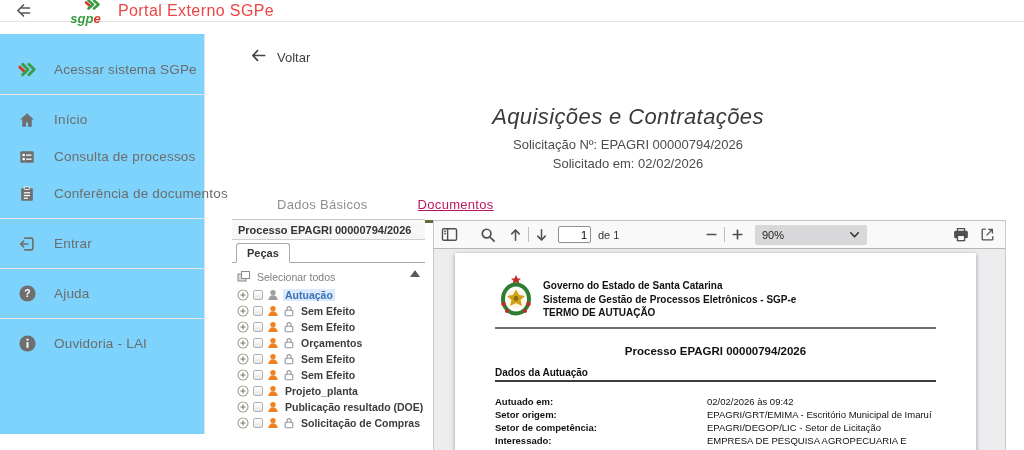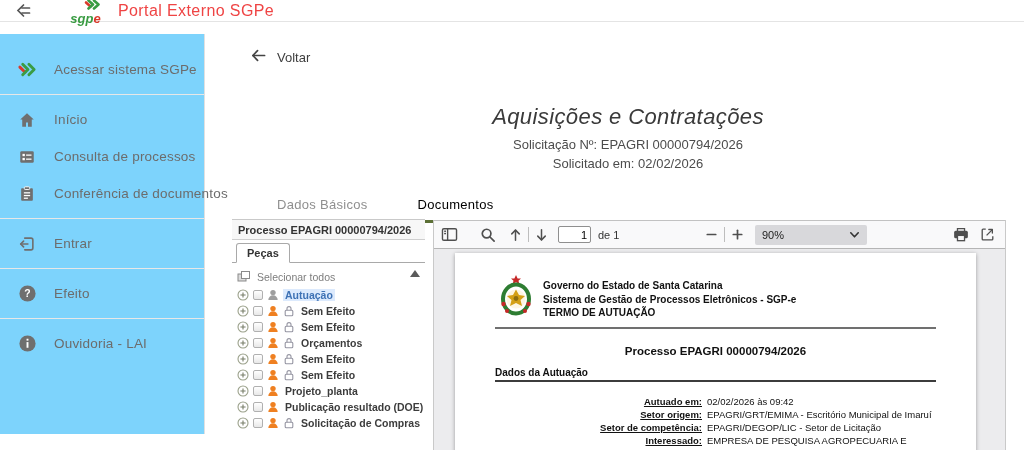--- a/index.html
+++ b/index.html
@@ -29,21 +29,21 @@
   .back-row { position:absolute; top:48px; left:250px; display:flex; align-items:center; gap:10px;
     font-size:13px; color:#3e3e3e; cursor:pointer; }
   .hero { position:absolute; left:232px; width:792px; top:104px; text-align:center; }
   .hero-title { font-size:22px; color:#3a3a3a; font-weight:500; letter-spacing:.4px;font-style:italic; }
   .hero-sub { margin-top:7px; font-size:13px; color:#4c4c4c; }
   .hero-sub2 { margin-top:4px; font-size:13px; color:#4c4c4c; }
 
   
   .tabs { position:absolute; left:252px; top:188px; display:flex; }
   .tab { padding:9px 25px 11px; font-size:13px; color:#8f8f8f; letter-spacing:.3px; cursor:pointer; }
-  .tab.active { color:#000000; padding-bottom:8px; border-bottom:3px solid #5c7036; }
+  .tab.active { color:#be185d; padding-bottom:8px; border-bottom:3px solid #5c7036;text-decoration:underline; }
 
   
   .tree-panel { position:absolute; left:232px; top:219px; width:193px; bottom:0; background:#fff;
     border-top:1px solid #c9c9c9; font-size:11px; }
   .tree-header { height:20px; line-height:20px; padding-left:6px; font-weight:bold; color:#333;
     background:#f7f7f7; border-bottom:1px solid #cfcfcf; white-space:nowrap; overflow:hidden; }
   .tree-tabstrip { height:23px; display:flex; align-items:flex-end; border-bottom:1px solid #a9a9a9; padding-left:4px; }
   .tree-tab { border:1px solid #a9a9a9; border-bottom:1px solid #fff; margin-bottom:-1px;
     border-radius:3px 3px 0 0; padding:3px 10px; background:#fff; font-weight:bold; color:#333; cursor:pointer; }
   .tree-body { position:absolute; top:45px; left:0; right:0; bottom:0; overflow:hidden; padding-top:2px; }
@@ -84,21 +84,21 @@
   .page-inner { padding:21px 40px 0 40px; color:#111; }
   .doc-head { display:flex; padding-left:3px; }
   .crest { width:36px; height:42px; margin-right:9px; flex:none; }
   .doc-head-lines { font-size:10px; font-weight:bold; line-height:13.5px; padding-top:5px; }
   .doc-rule { border-top:2px solid #707070; margin-top:7px; }
   .doc-process { text-align:center; font-weight:bold; font-size:11.5px; margin-top:16px; }
   .doc-section { font-weight:bold; font-size:10px; border-bottom:2px solid #3c3c3c;
     padding-bottom:2px; margin-top:10px; }
   .doc-fields { margin-top:13px; font-size:9.5px; line-height:13px; }
   .f-row { display:flex; }
-  .f-label { width:212px; text-align:right; font-weight:bold; flex:none; padding-right:5px;text-decoration:underline; }
+  .f-label { width:212px; text-align:left; font-weight:bold; flex:none; padding-right:5px; }
   .f-value { width:244px; white-space:pre-line; }
 </style>
 </head>
 <body>
 
 <div class="app-header">
   <span class="collapse-btn">
     <svg width="17" height="17" viewBox="0 0 17 17" fill="none" stroke="currentColor" stroke-width="1.7" stroke-linecap="round">
       <path d="M8.5 3 L3 8.5 L8.5 14"></path>
         <path d="M14.5 6 H7"></path>
@@ -174,21 +174,21 @@
     <span>Entrar</span>
   </div>
   <div class="side-divider"></div>
   <div class="side-item">
     <span class="side-icon">
       <svg width="19" height="19" viewBox="0 0 20 20">
         <circle cx="10" cy="10" r="8.5" fill="currentColor"></circle>
         <text x="10" y="14" text-anchor="middle" font-size="11" font-weight="bold" fill="#fff" font-family="Liberation Sans, sans-serif">?</text>
       </svg>
     </span>
-    <span>Efeito</span>
+    <span>Ajuda</span>
   </div>
   <div class="side-divider"></div>
   <div class="side-item">
     <span class="side-icon">
       <svg width="19" height="19" viewBox="0 0 20 20">
         <circle cx="10" cy="10" r="8.5" fill="currentColor"></circle>
         <rect x="9" y="8.5" width="2" height="6" fill="#fff"></rect>
         <rect x="9" y="5" width="2" height="2" fill="#fff"></rect>
       </svg>
     </span>

